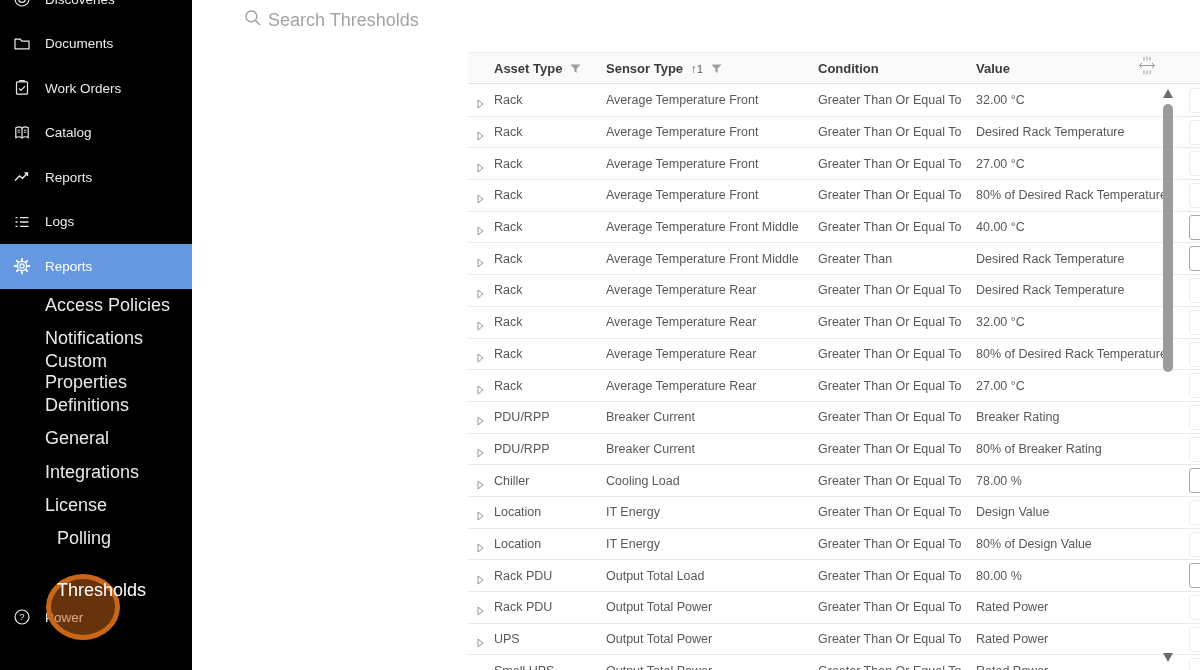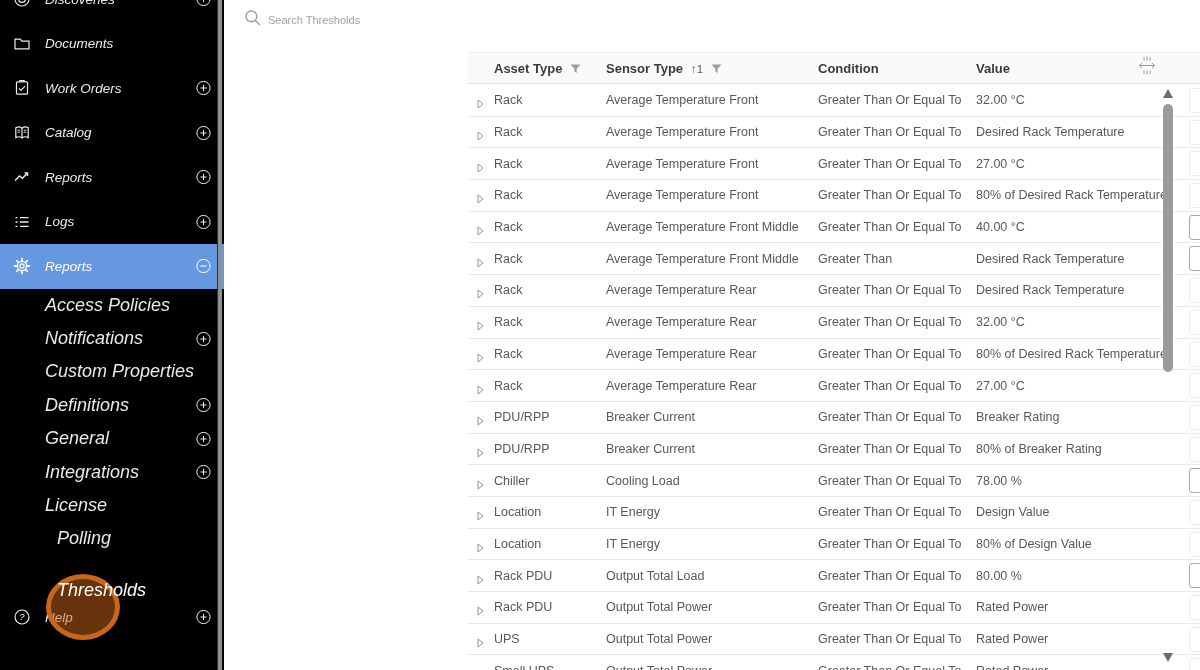--- a/index.html
+++ b/index.html
@@ -11,22 +11,22 @@
     --row-border:#e9e9e9;
     --header-bg:#fafafa;
     --cell-text:#585858;
   }
   *{margin:0;padding:0;box-sizing:border-box;}
   html,body{width:1200px;height:670px;overflow:hidden;background:#fff;
     font-family:"Liberation Sans",sans-serif;}
   body{position:relative;}
 
   
-  #sidebar{position:absolute;left:0;top:0;width:224px;height:670px;
-    background:var(--sidebar-bg);overflow:hidden;font-style:italic;}
+  #sidebar{position:absolute;left:0;top:0;width:192px;height:670px;
+    background:var(--sidebar-bg);overflow:hidden;}
   #nav{margin-top:-23px;}
   .nav1{position:relative;height:44.5px;display:flex;align-items:center;
     color:#ececec;font-size:13.5px;}
   .nav2{position:relative;height:33.4px;display:flex;align-items:center;
     color:#e9e9e9;font-size:18px;}
   .nav1 .ic{position:absolute;left:13px;width:18px;height:18px;display:flex;
     align-items:center;justify-content:center;}
   .nav1 .lbl{margin-left:45px;}
   .nav2 .lbl{margin-left:45px;}
   .nav3 .lbl{margin-left:57px;}
@@ -40,21 +40,21 @@
   .annot{position:absolute;left:46px;top:574px;width:74px;height:66px;
     border:5px solid var(--annot);border-radius:50%;
     background:rgba(206,102,26,0.5);z-index:4;}
 
   
   #main{position:absolute;left:224px;top:0;width:976px;height:670px;background:#fff;}
 
   .search-row{position:absolute;left:0;top:0;width:976px;height:44px;}
   .search-ic{position:absolute;left:20px;top:9px;}
   #search-input{position:absolute;left:44px;top:6px;width:560px;height:28px;
-    border:none;outline:none;font-size:11px;color:#444;
+    border:none;outline:none;font-size:18px;color:#444;
     font-family:"Liberation Sans",sans-serif;}
   #search-input::placeholder{color:#a3a3a3;}
 
   .thead{position:absolute;left:244px;top:52px;width:913px;height:32px;
     background:var(--header-bg);border-top:1px solid #ececec;
     border-bottom:1px solid #e2e2e2;}
   .h{position:absolute;top:0;height:31px;display:flex;align-items:center;gap:8px;
     font-weight:bold;font-size:13px;color:#3b3b3b;white-space:nowrap;cursor:pointer;}
   .h-asset{left:26px}.h-sensor{left:138px}.h-cond{left:350px}.h-val{left:508px}
   .sort{font-weight:normal;font-size:11.5px;color:#5a5a5a;letter-spacing:0;}
@@ -263,21 +263,21 @@
       <div class="nav2 nav3">
         <span class="lbl circled-label">Thresholds</span>
       </div>
       <div class="nav1 help-item">
         <span class="ic">
           <svg width="18" height="18" viewBox="0 0 18 18" fill="none" stroke="currentColor" stroke-width="1.2">
             <circle cx="9" cy="9" r="7"></circle>
             <text x="9" y="12.3" text-anchor="middle" font-size="9.5" fill="currentColor" stroke="none" font-family="Liberation Sans,sans-serif">?</text>
           </svg>
         </span>
-        <span class="lbl">Help</span>
+        <span class="lbl">Power</span>
         <span class="exp">
           <svg width="15" height="15" viewBox="0 0 15 15" fill="none" stroke="currentColor" stroke-width="1">
             <circle cx="7.5" cy="7.5" r="6.6"></circle>
             <line x1="4.4" y1="7.5" x2="10.6" y2="7.5"></line>
             <line x1="7.5" y1="4.4" x2="7.5" y2="10.6"></line>
           </svg>
         </span>
       </div>
     </nav>
   <div class="sb-scroll"></div>

